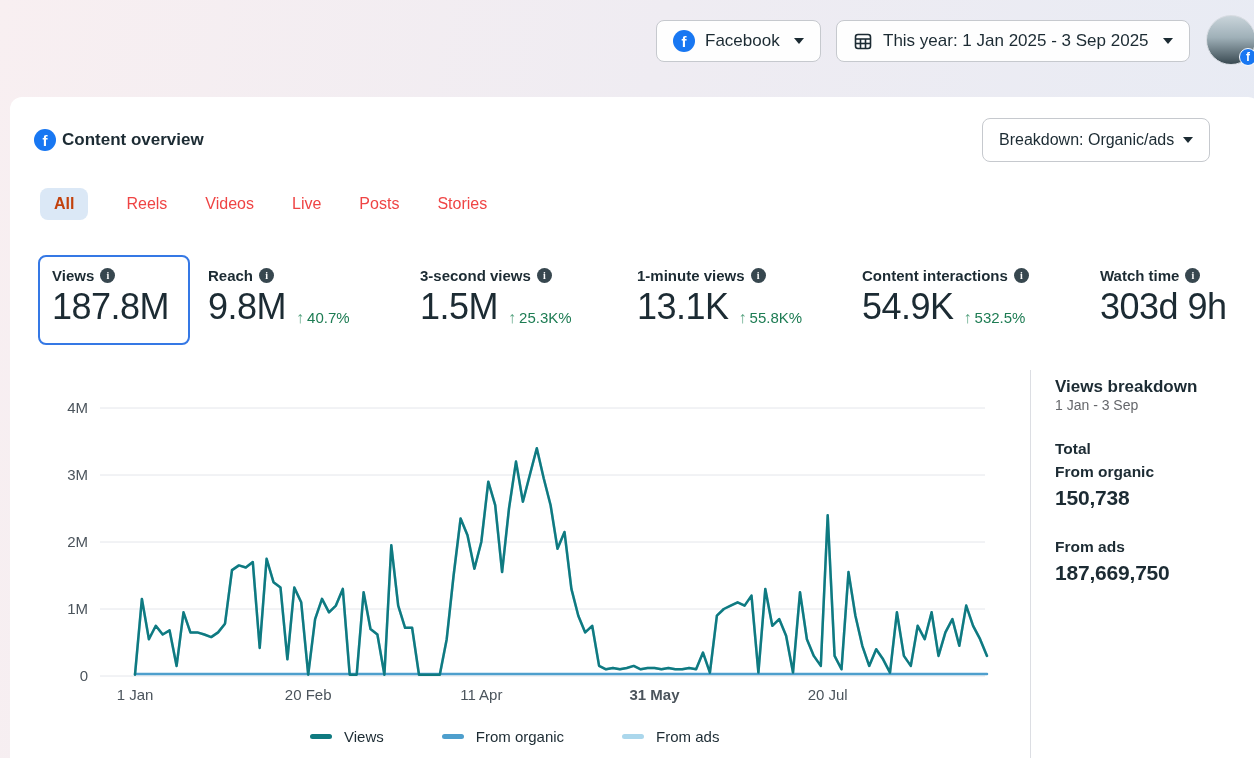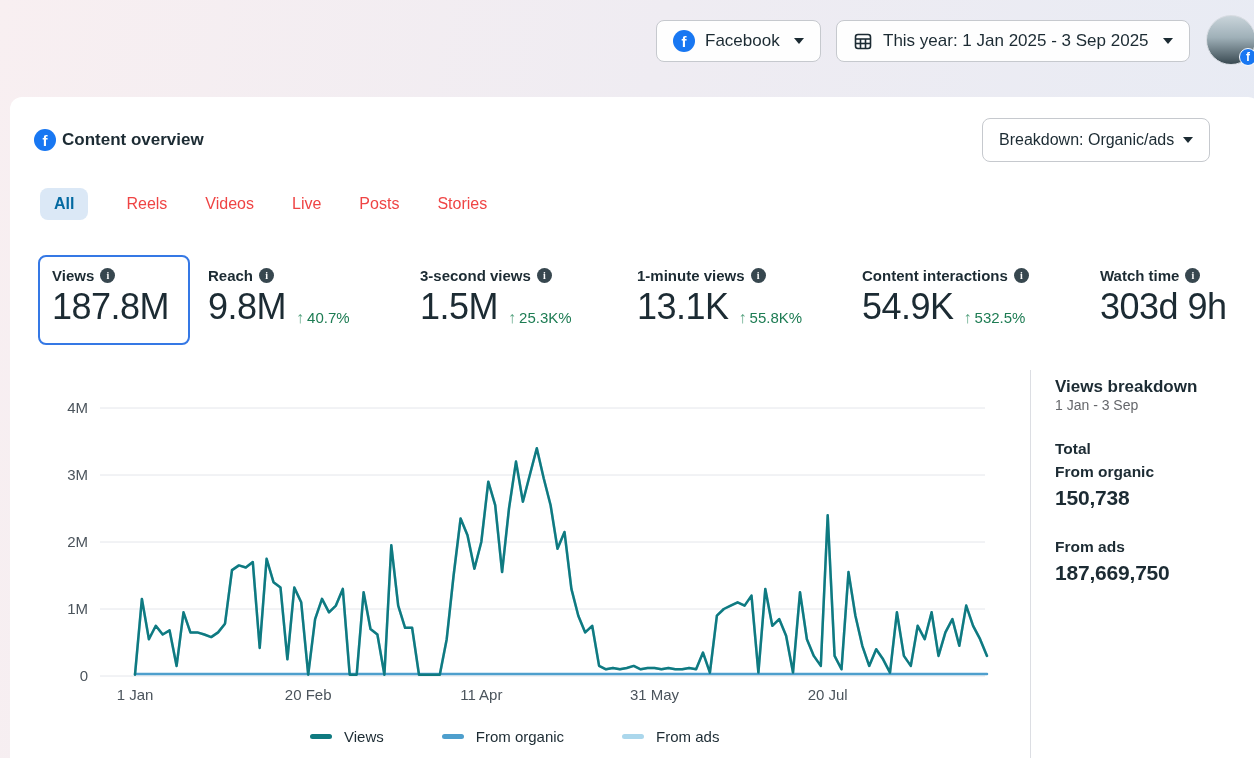--- a/index.html
+++ b/index.html
@@ -49,21 +49,21 @@
   #header-fb-logo { position:absolute; left:24px; top:32px; }
   #breakdown-btn {
     position:absolute; left:972px; top:21px; width:228px; height:44px;
     display:flex; align-items:center; justify-content:space-between;
     border:1px solid #c6c9ce; border-radius:8px; padding:12px 16px;
     font-size:16px; background:#fff; cursor:pointer;
   }
   
   .tabs { position:absolute; left:30px; top:91px; display:flex; align-items:center; gap:38px; font-size:16px; }
   .tab { cursor:pointer; color:#ef4444; padding:7px 0; }
-  .tab.active { background:#dbe8f6; color:#0369a1; font-weight:bold; padding:7px 14px; border-radius:8px; }
+  .tab.active { background:#dbe8f6; color:#c2410c; font-weight:bold; padding:7px 14px; border-radius:8px; }
   
   .metric { position:absolute; top:158px; padding:12px 0; cursor:pointer; }
   .metric.selected { left:28px; width:152px; height:90px; border:2px solid #3578e5; border-radius:8px; padding:10px 12px; }
   .m-label { font-size:15px; font-weight:bold; display:flex; align-items:center; gap:6px; white-space:nowrap; }
   .info-icon {
     display:inline-flex; width:15px; height:15px; border-radius:50%;
     background:#37474f; color:#fff; font-size:10px; font-weight:bold;
     align-items:center; justify-content:center; font-family:"Liberation Serif",serif;
   }
   .m-value-row { display:flex; align-items:flex-end; margin-top:3px; }
@@ -218,21 +218,21 @@
       <line x1="0" x2="885" y1="78" y2="78" stroke="#e4e6eb" stroke-width="1"></line>
       <line x1="0" x2="885" y1="11" y2="11" stroke="#e4e6eb" stroke-width="1"></line>
       <polyline points="35.0,277.7 41.9,201.9 48.9,242.2 55.8,228.8 62.7,237.5 69.6,233.4 76.6,268.9 83.5,215.3 90.4,235.4 97.3,235.4 104.3,237.5 111.2,240.1 118.1,235.4 125.0,226.7 132.0,173.1 138.9,168.4 145.8,170.5 152.8,165.1 159.7,250.9 166.6,161.8 173.5,185.2 180.5,190.6 187.4,262.3 194.3,190.6 201.2,205.3 208.2,277.7 215.1,222.1 222.0,201.9 229.0,215.3 235.9,208.6 242.8,191.9 249.7,277.7 256.7,277.7 263.6,195.3 270.5,232.1 277.4,237.5 284.4,277.7 291.3,148.3 298.2,208.6 305.1,230.8 312.1,230.8 319.0,277.7 325.9,277.7 332.9,277.7 339.8,277.7 346.7,242.2 353.6,178.5 360.6,121.5 367.5,138.3 374.4,171.8 381.3,145.0 388.3,84.7 395.2,108.2 402.1,175.1 409.0,111.5 416.0,64.6 422.9,104.8 429.8,78.0 436.8,51.2 443.7,81.3 450.6,108.2 457.5,151.7 464.5,135.0 471.4,191.9 478.3,218.7 485.2,235.4 492.2,228.8 499.1,268.9 506.0,272.3 512.9,271.0 519.9,272.3 526.8,271.0 533.7,268.9 540.7,272.3 547.6,271.0 554.5,271.0 561.4,272.3 568.4,271.0 575.3,272.3 582.2,272.3 589.1,271.0 596.1,272.3 603.0,255.6 609.9,275.6 616.9,218.7 623.8,212.0 630.7,208.6 637.6,205.3 644.6,208.6 651.5,198.6 658.4,275.6 665.3,191.9 672.3,228.8 679.2,222.1 686.1,238.8 693.0,275.6 700.0,195.3 706.9,242.2 713.8,258.9 720.8,268.9 727.7,118.2 734.6,258.9 741.5,272.3 748.5,175.1 755.4,218.7 762.3,248.8 769.2,268.9 776.2,252.2 783.1,262.3 790.0,275.6 796.9,215.3 803.9,258.9 810.8,268.9 817.7,228.8 824.7,242.2 831.6,215.3 838.5,258.9 845.4,235.4 852.4,222.1 859.3,248.8 866.2,208.6 873.1,228.8 880.1,242.2 887.0,258.9" fill="none" stroke="#abd7ec" stroke-width="2.5" stroke-linejoin="round" stroke-linecap="round"></polyline>
       <polyline points="35,277.0 887.0,277.0" fill="none" stroke="#4e9fcd" stroke-width="2.5" stroke-linejoin="round" stroke-linecap="round"></polyline>
       <polyline points="35.0,277.7 41.9,201.9 48.9,242.2 55.8,228.8 62.7,237.5 69.6,233.4 76.6,268.9 83.5,215.3 90.4,235.4 97.3,235.4 104.3,237.5 111.2,240.1 118.1,235.4 125.0,226.7 132.0,173.1 138.9,168.4 145.8,170.5 152.8,165.1 159.7,250.9 166.6,161.8 173.5,185.2 180.5,190.6 187.4,262.3 194.3,190.6 201.2,205.3 208.2,277.7 215.1,222.1 222.0,201.9 229.0,215.3 235.9,208.6 242.8,191.9 249.7,277.7 256.7,277.7 263.6,195.3 270.5,232.1 277.4,237.5 284.4,277.7 291.3,148.3 298.2,208.6 305.1,230.8 312.1,230.8 319.0,277.7 325.9,277.7 332.9,277.7 339.8,277.7 346.7,242.2 353.6,178.5 360.6,121.5 367.5,138.3 374.4,171.8 381.3,145.0 388.3,84.7 395.2,108.2 402.1,175.1 409.0,111.5 416.0,64.6 422.9,104.8 429.8,78.0 436.8,51.2 443.7,81.3 450.6,108.2 457.5,151.7 464.5,135.0 471.4,191.9 478.3,218.7 485.2,235.4 492.2,228.8 499.1,268.9 506.0,272.3 512.9,271.0 519.9,272.3 526.8,271.0 533.7,268.9 540.7,272.3 547.6,271.0 554.5,271.0 561.4,272.3 568.4,271.0 575.3,272.3 582.2,272.3 589.1,271.0 596.1,272.3 603.0,255.6 609.9,275.6 616.9,218.7 623.8,212.0 630.7,208.6 637.6,205.3 644.6,208.6 651.5,198.6 658.4,275.6 665.3,191.9 672.3,228.8 679.2,222.1 686.1,238.8 693.0,275.6 700.0,195.3 706.9,242.2 713.8,258.9 720.8,268.9 727.7,118.2 734.6,258.9 741.5,272.3 748.5,175.1 755.4,218.7 762.3,248.8 769.2,268.9 776.2,252.2 783.1,262.3 790.0,275.6 796.9,215.3 803.9,258.9 810.8,268.9 817.7,228.8 824.7,242.2 831.6,215.3 838.5,258.9 845.4,235.4 852.4,222.1 859.3,248.8 866.2,208.6 873.1,228.8 880.1,242.2 887.0,258.9" fill="none" stroke="#0f7a80" stroke-width="2.5" stroke-linejoin="round" stroke-linecap="round"></polyline>
     </svg>
   <div id="x-labels">
       <div style="left: 80px;">1 Jan</div>
       <div style="left: 253.17px;">20 Feb</div>
       <div style="left: 426.34px;">11 Apr</div>
-      <div style="left: 599.51px;">31 May</div>
+      <div style="left: 599.51px; font-weight: bold;">31 May</div>
       <div style="left: 772.68px;">20 Jul</div>
     </div>
 
   <div class="legend">
     <div class="legend-item">
       <span class="legend-swatch" style="background: rgb(15, 122, 128);"></span>
       <span>Views</span>
     </div>
     <div class="legend-item">
       <span class="legend-swatch" style="background: rgb(78, 159, 205);"></span>

